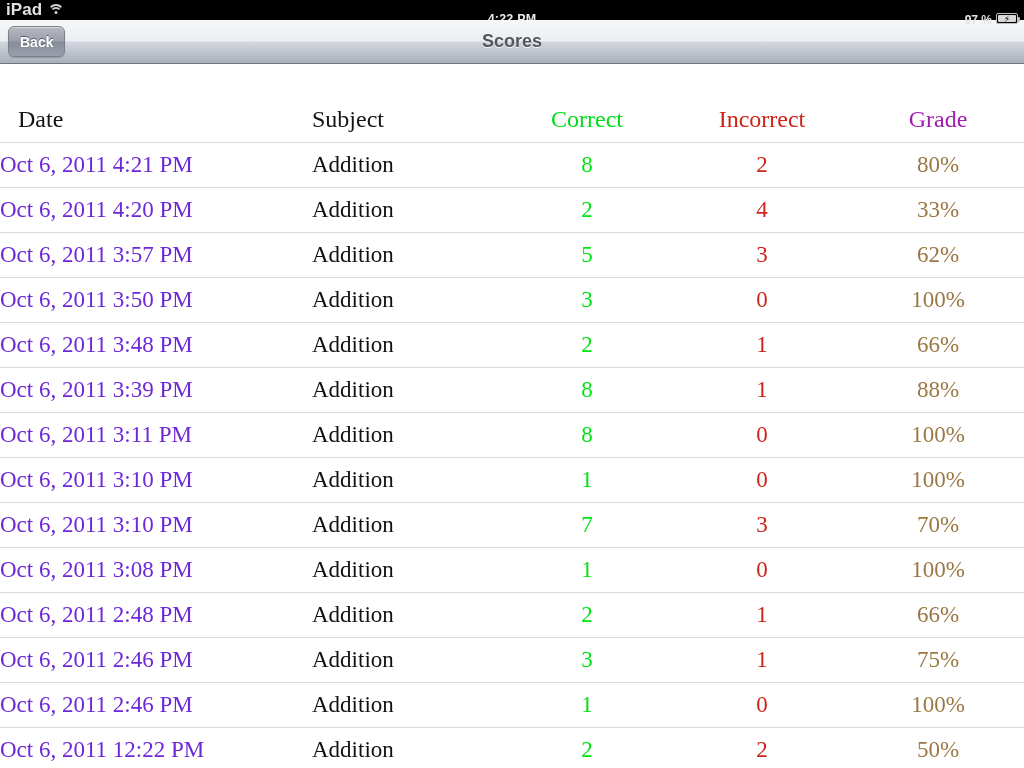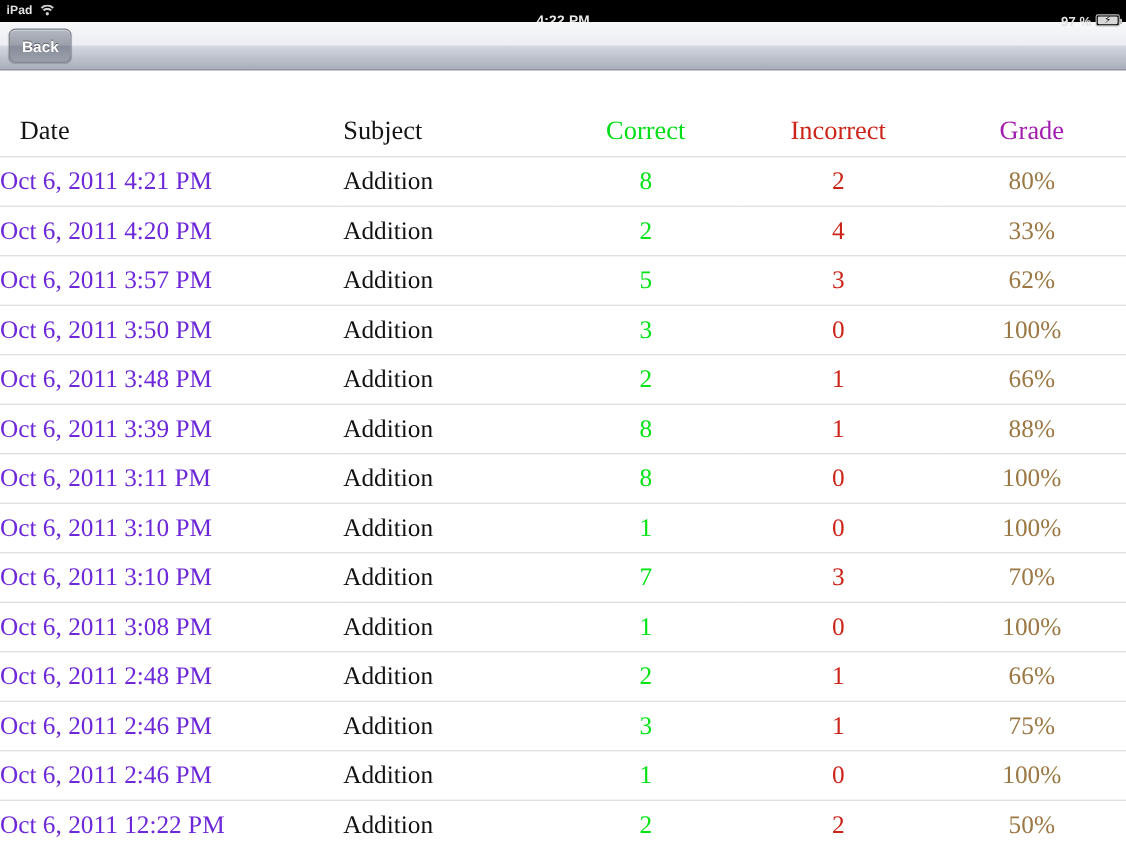--- a/index.html
+++ b/index.html
@@ -37,21 +37,21 @@
     user-select: none;
   }
   .sb-left {
     display: flex;
     align-items: center;
     gap: 6px;
     flex: 0 0 auto;
   }
   .sb-carrier {
     color: #e2e2e2;
-    font-size: 11px;
+    font-size: 17px;
     letter-spacing: 0.1px;
   }
   .wifi-icon {
     display: inline-block;
     width: 15px;
     height: 12px;
     position: relative;
   }
   .wifi-icon i {
     position: absolute;
@@ -268,20 +268,21 @@
       <span class="sb-battery-pct">97 %</span>
       <span class="battery-icon">
         <span class="battery-fill"></span>
         <span class="bolt">⚡</span>
       </span>
     </div>
   </div>
 
   <div class="nav-bar">
     <div class="back-button">Back</div>
+    <div class="nav-title">Scores</div>
   </div>
 
   <div class="table-wrap">
     <table class="scores-table">
       <colgroup>
         <col class="c-date">
           <col class="c-subject">
           <col class="c-correct">
           <col class="c-incorrect">
           <col class="c-grade">

